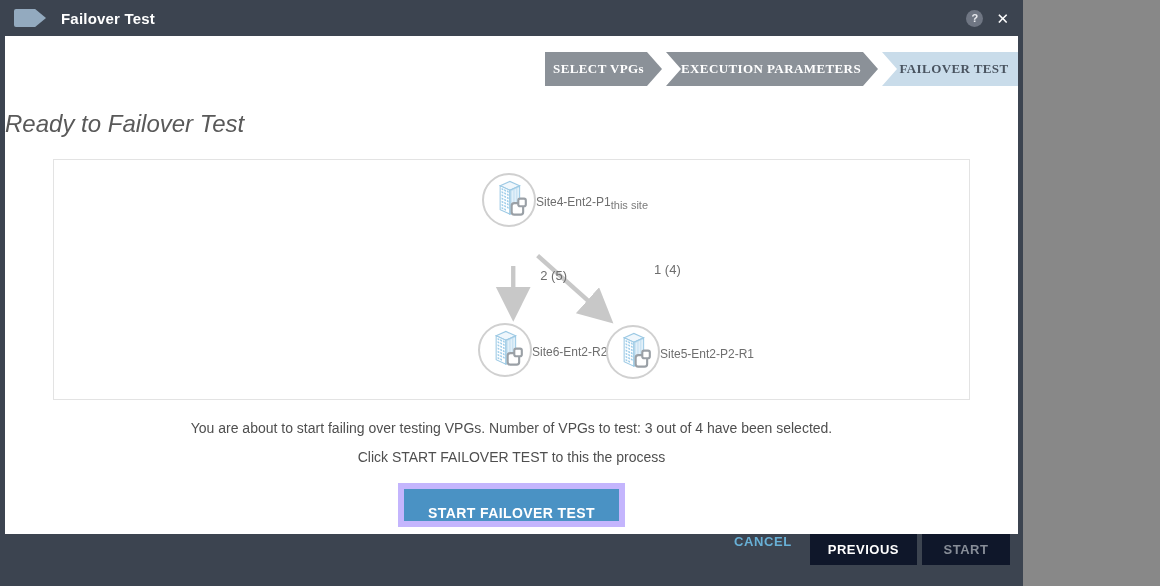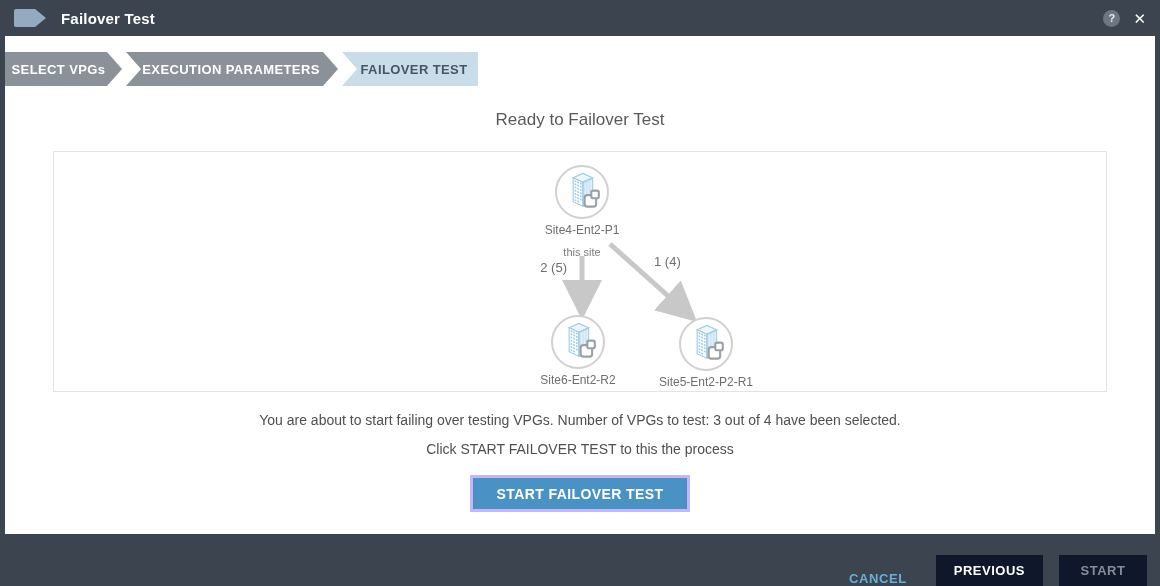--- a/index.html
+++ b/index.html
@@ -1,18 +1,18 @@
 <!DOCTYPE html>
 <html><head>
 <meta charset="utf-8">
 <style>
   * { margin:0; padding:0; box-sizing:border-box; }
   body { background:#888; font-family:"Liberation Sans", sans-serif; }
   .dialog {
-    position:relative; width:1160px; height:586px;
+    position:relative; width:1023px; height:586px;
     background:#3c4450; overflow:hidden;
   }
   
   .titlebar { height:36px; display:flex; align-items:center; padding:0 14px; }
   .tab-icon {
     width:32px; height:18px; background:#93aabf; margin-right:15px;
     border-radius:2px;
     clip-path:polygon(0 0, 66% 0, 100% 50%, 66% 100%, 0 100%);
   }
   .title { color:#ffffff; font-size:15px; font-weight:700; letter-spacing:.2px; }
@@ -22,64 +22,64 @@
     color:#e8eaee; font-size:11px; font-weight:700;
     display:flex; align-items:center; justify-content:center; cursor:pointer;
   }
   .close-x { color:#ffffff; font-size:15px; font-weight:400; cursor:pointer; line-height:1; }
   
   .content {
     position:absolute; top:36px; left:5px; right:5px; bottom:52px;
     background:#ffffff; overflow:hidden;
   }
   
-  .steps { display:flex; justify-content:flex-start; margin-top:16px; }
+  .steps { display:flex; justify-content:flex-end; margin-top:16px;font-family:Liberation Serif, serif; }
   .step {
     height:34px; display:flex; align-items:center; justify-content:center;
     background:#8b9198; color:#ffffff; font-size:13px; font-weight:600;
     letter-spacing:.4px; white-space:nowrap;
   }
   .step-1 { width:117px; padding-right:10px;
     clip-path:polygon(0 0, calc(100% - 15px) 0, 100% 50%, calc(100% - 15px) 100%, 0 100%); }
   .step-2 { width:212px; margin-left:4px; padding-left:8px; padding-right:10px;
     clip-path:polygon(0 0, calc(100% - 15px) 0, 100% 50%, calc(100% - 15px) 100%, 0 100%, 15px 50%); }
   .step-3 { width:136px; margin-left:4px; padding-left:8px;
     background:#c9dcea; color:#4a5460;
     clip-path:polygon(0 0, 100% 0, 100% 100%, 0 100%, 15px 50%); }
   
-  .heading { margin-top:24px; text-align:center; color:#595959; font-size:17px; font-weight:400; }
+  .heading { margin-top:24px; color:#595959; font-size:24px; font-weight:400;font-style:italic; }
   
   .diagram-box {
     position:relative; margin:21px 48px 0; height:241px;
     border:1px solid #e3e3e3; background:#ffffff;
   }
   .arrows-svg { position:absolute; left:0; top:0; width:100%; height:100%; }
-  .site-node { position:absolute; width:200px; display:flex; flex-direction:column; align-items:center; }
+  .site-node { position:absolute; width:200px; display:flex; flex-direction:row; align-items:center; }
   .site-circle {
     width:54px; height:54px; border-radius:50%; border:2px solid #d0d0d0;
     background:#ffffff; display:flex; align-items:center; justify-content:center;
   }
   .site-name { margin-top:4px; font-size:12px; color:#6e6e6e; }
   .site-note { margin-top:9px; font-size:11px; color:#7a7a7a; }
   .edge-label { position:absolute; font-size:13px; color:#6e6e6e; }
   
   .msg-1 { margin-top:20px; text-align:center; font-size:14px; color:#4f4f4f; }
   .msg-2 { margin-top:13px; text-align:center; font-size:14px; color:#4f4f4f; }
   
   .start-row { display:flex; justify-content:center; margin-top:18px; }
   .start-btn {
-    height:37px; padding:8px 24px; background:#4a92c4; border:3px solid #c4b5fd;
+    height:37px; padding:16px 24px; background:#4a92c4; border:6px solid #c4b5fd;
     color:#ffffff; font-family:"Liberation Sans", sans-serif;
     font-size:14px; font-weight:700; letter-spacing:.4px; cursor:pointer;
   }
   
   .footer {
     position:absolute; left:0; right:0; bottom:0; height:52px;
-    background:#3c4450; display:flex; align-items:flex-end;
-    justify-content:flex-end; padding-right:13px; gap:16px;
+    background:#3c4450; display:flex; align-items:flex-start;
+    justify-content:flex-end; padding-right:13px; gap:5px;
   }
   .cancel-link {
     color:#68b0d6; font-size:13px; font-weight:600; letter-spacing:.6px;
     margin-right:13px; cursor:pointer;
   }
   .footer-btn {
     height:31px; min-width:88px; padding:0 18px; background:#0f172a; border:none;
     color:#ffffff; font-family:"Liberation Sans", sans-serif;
     font-size:13px; font-weight:600; letter-spacing:.5px; cursor:pointer;
   }

